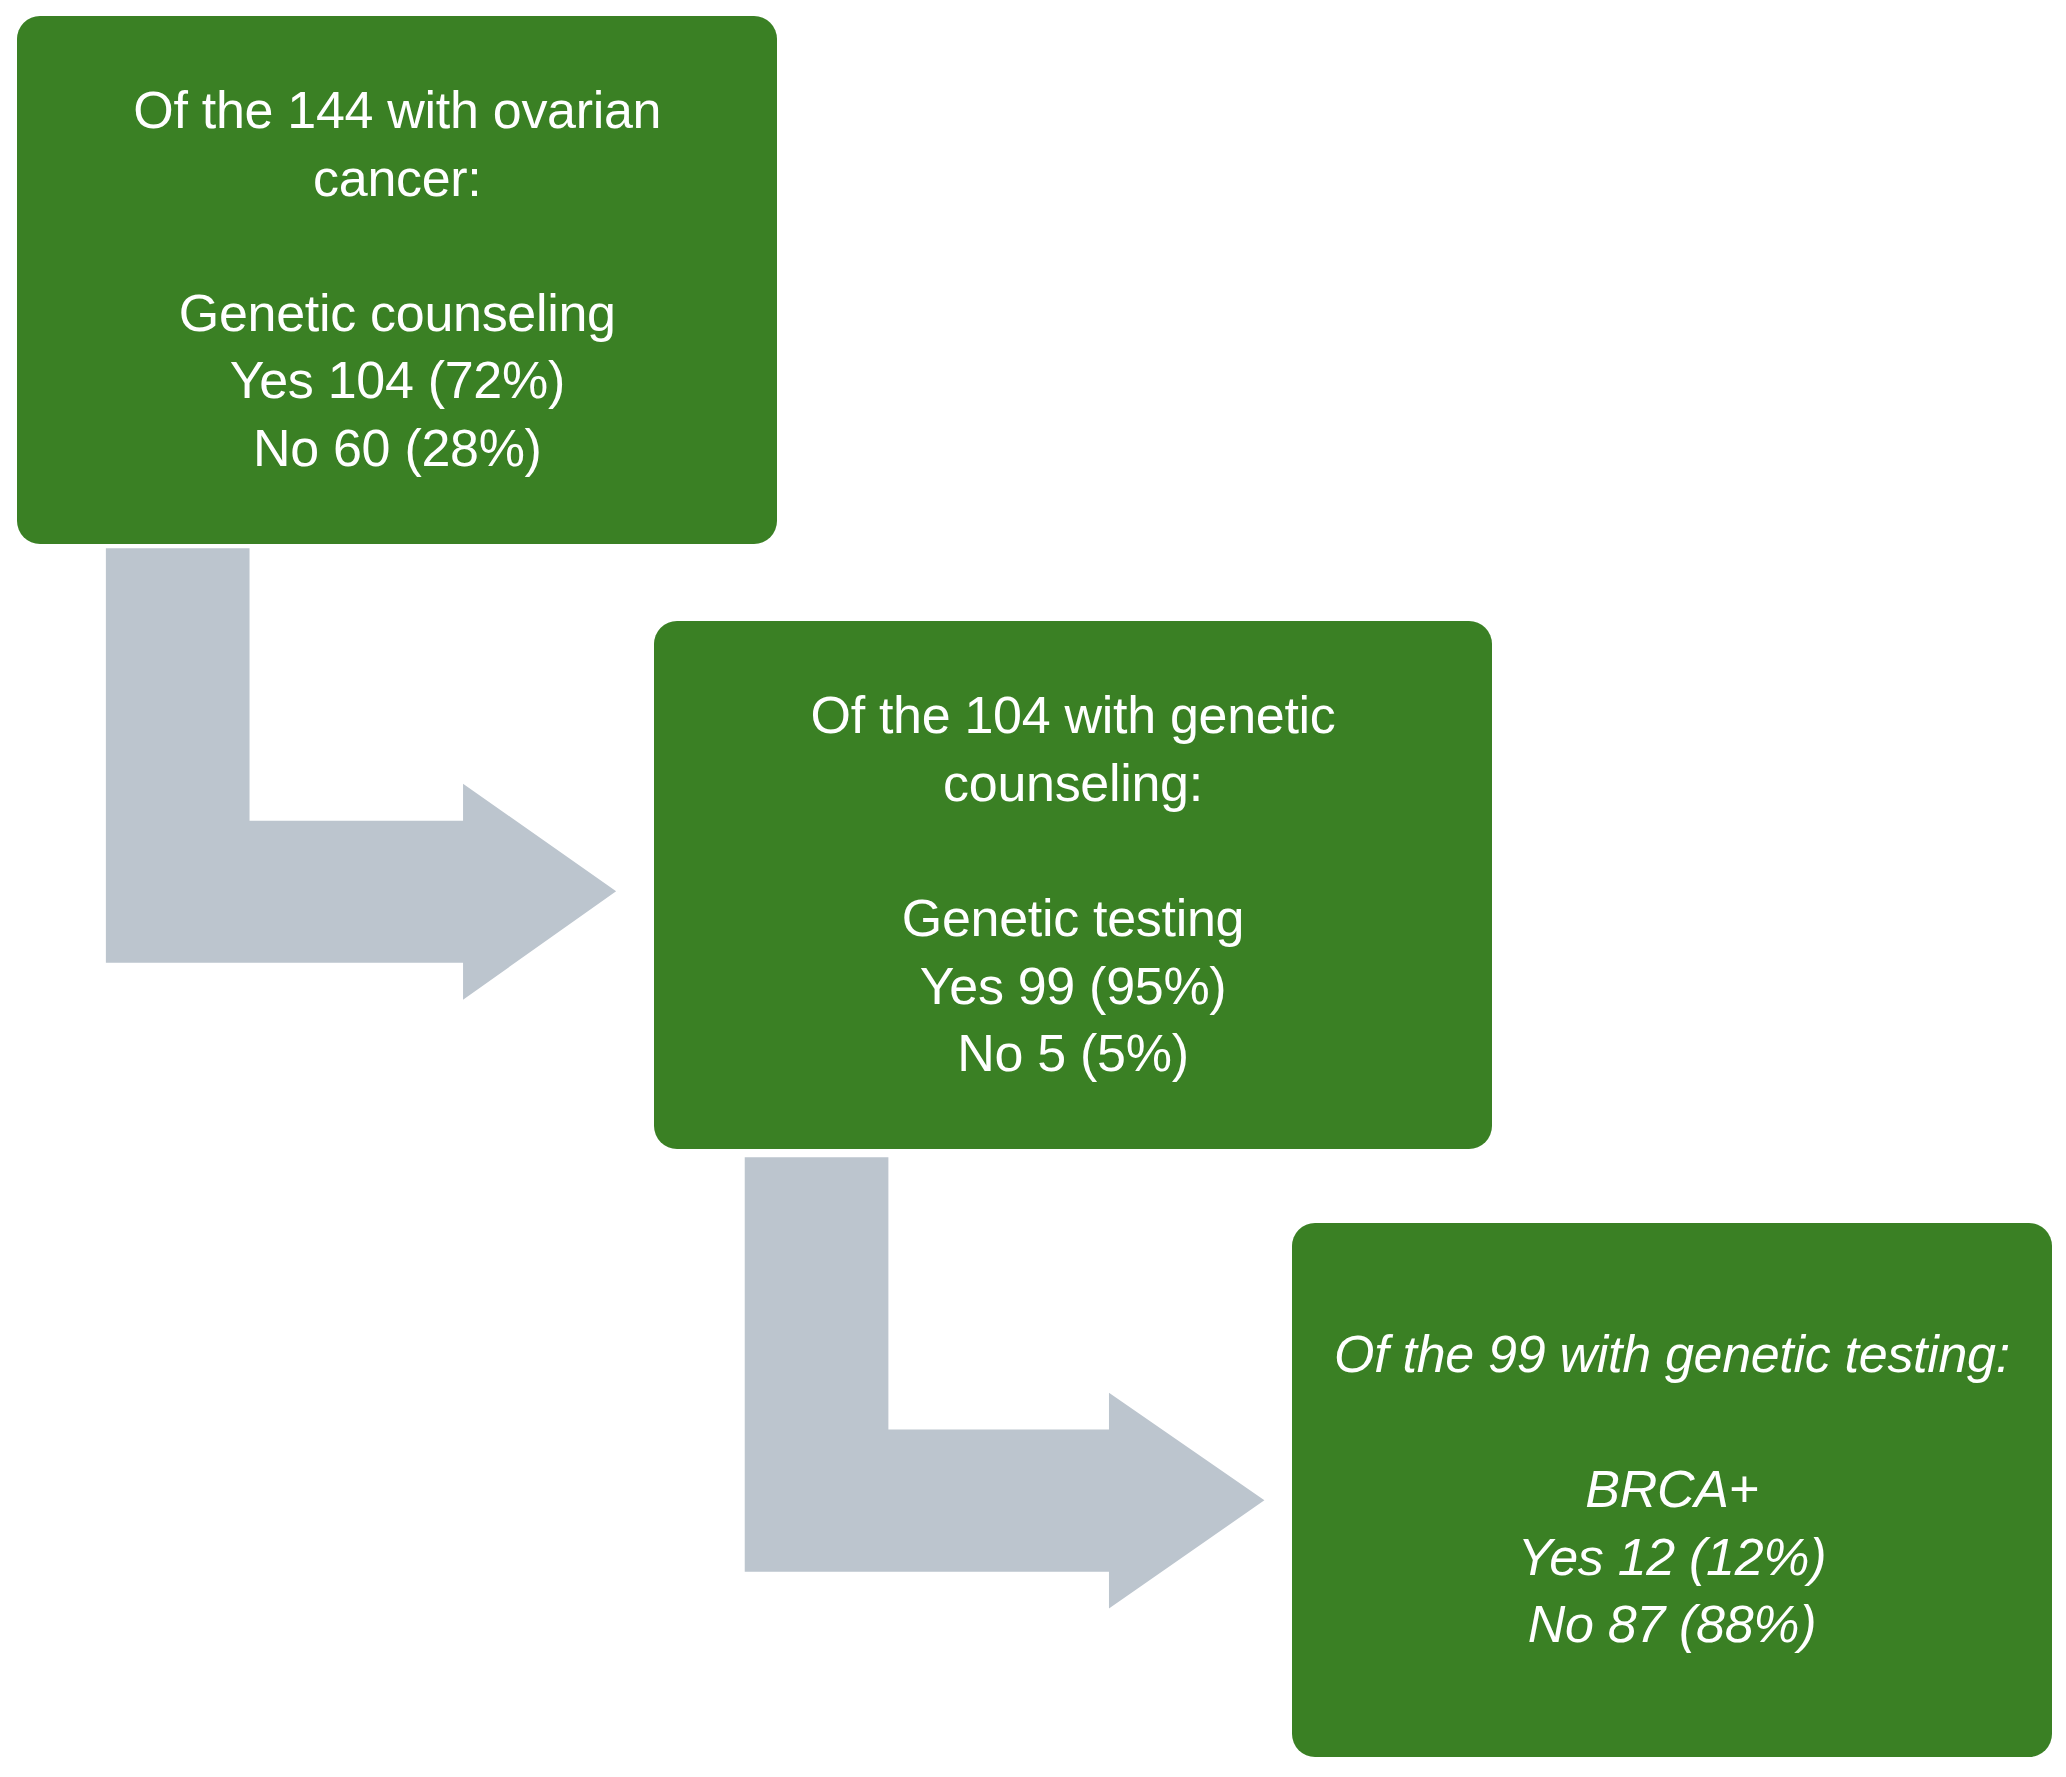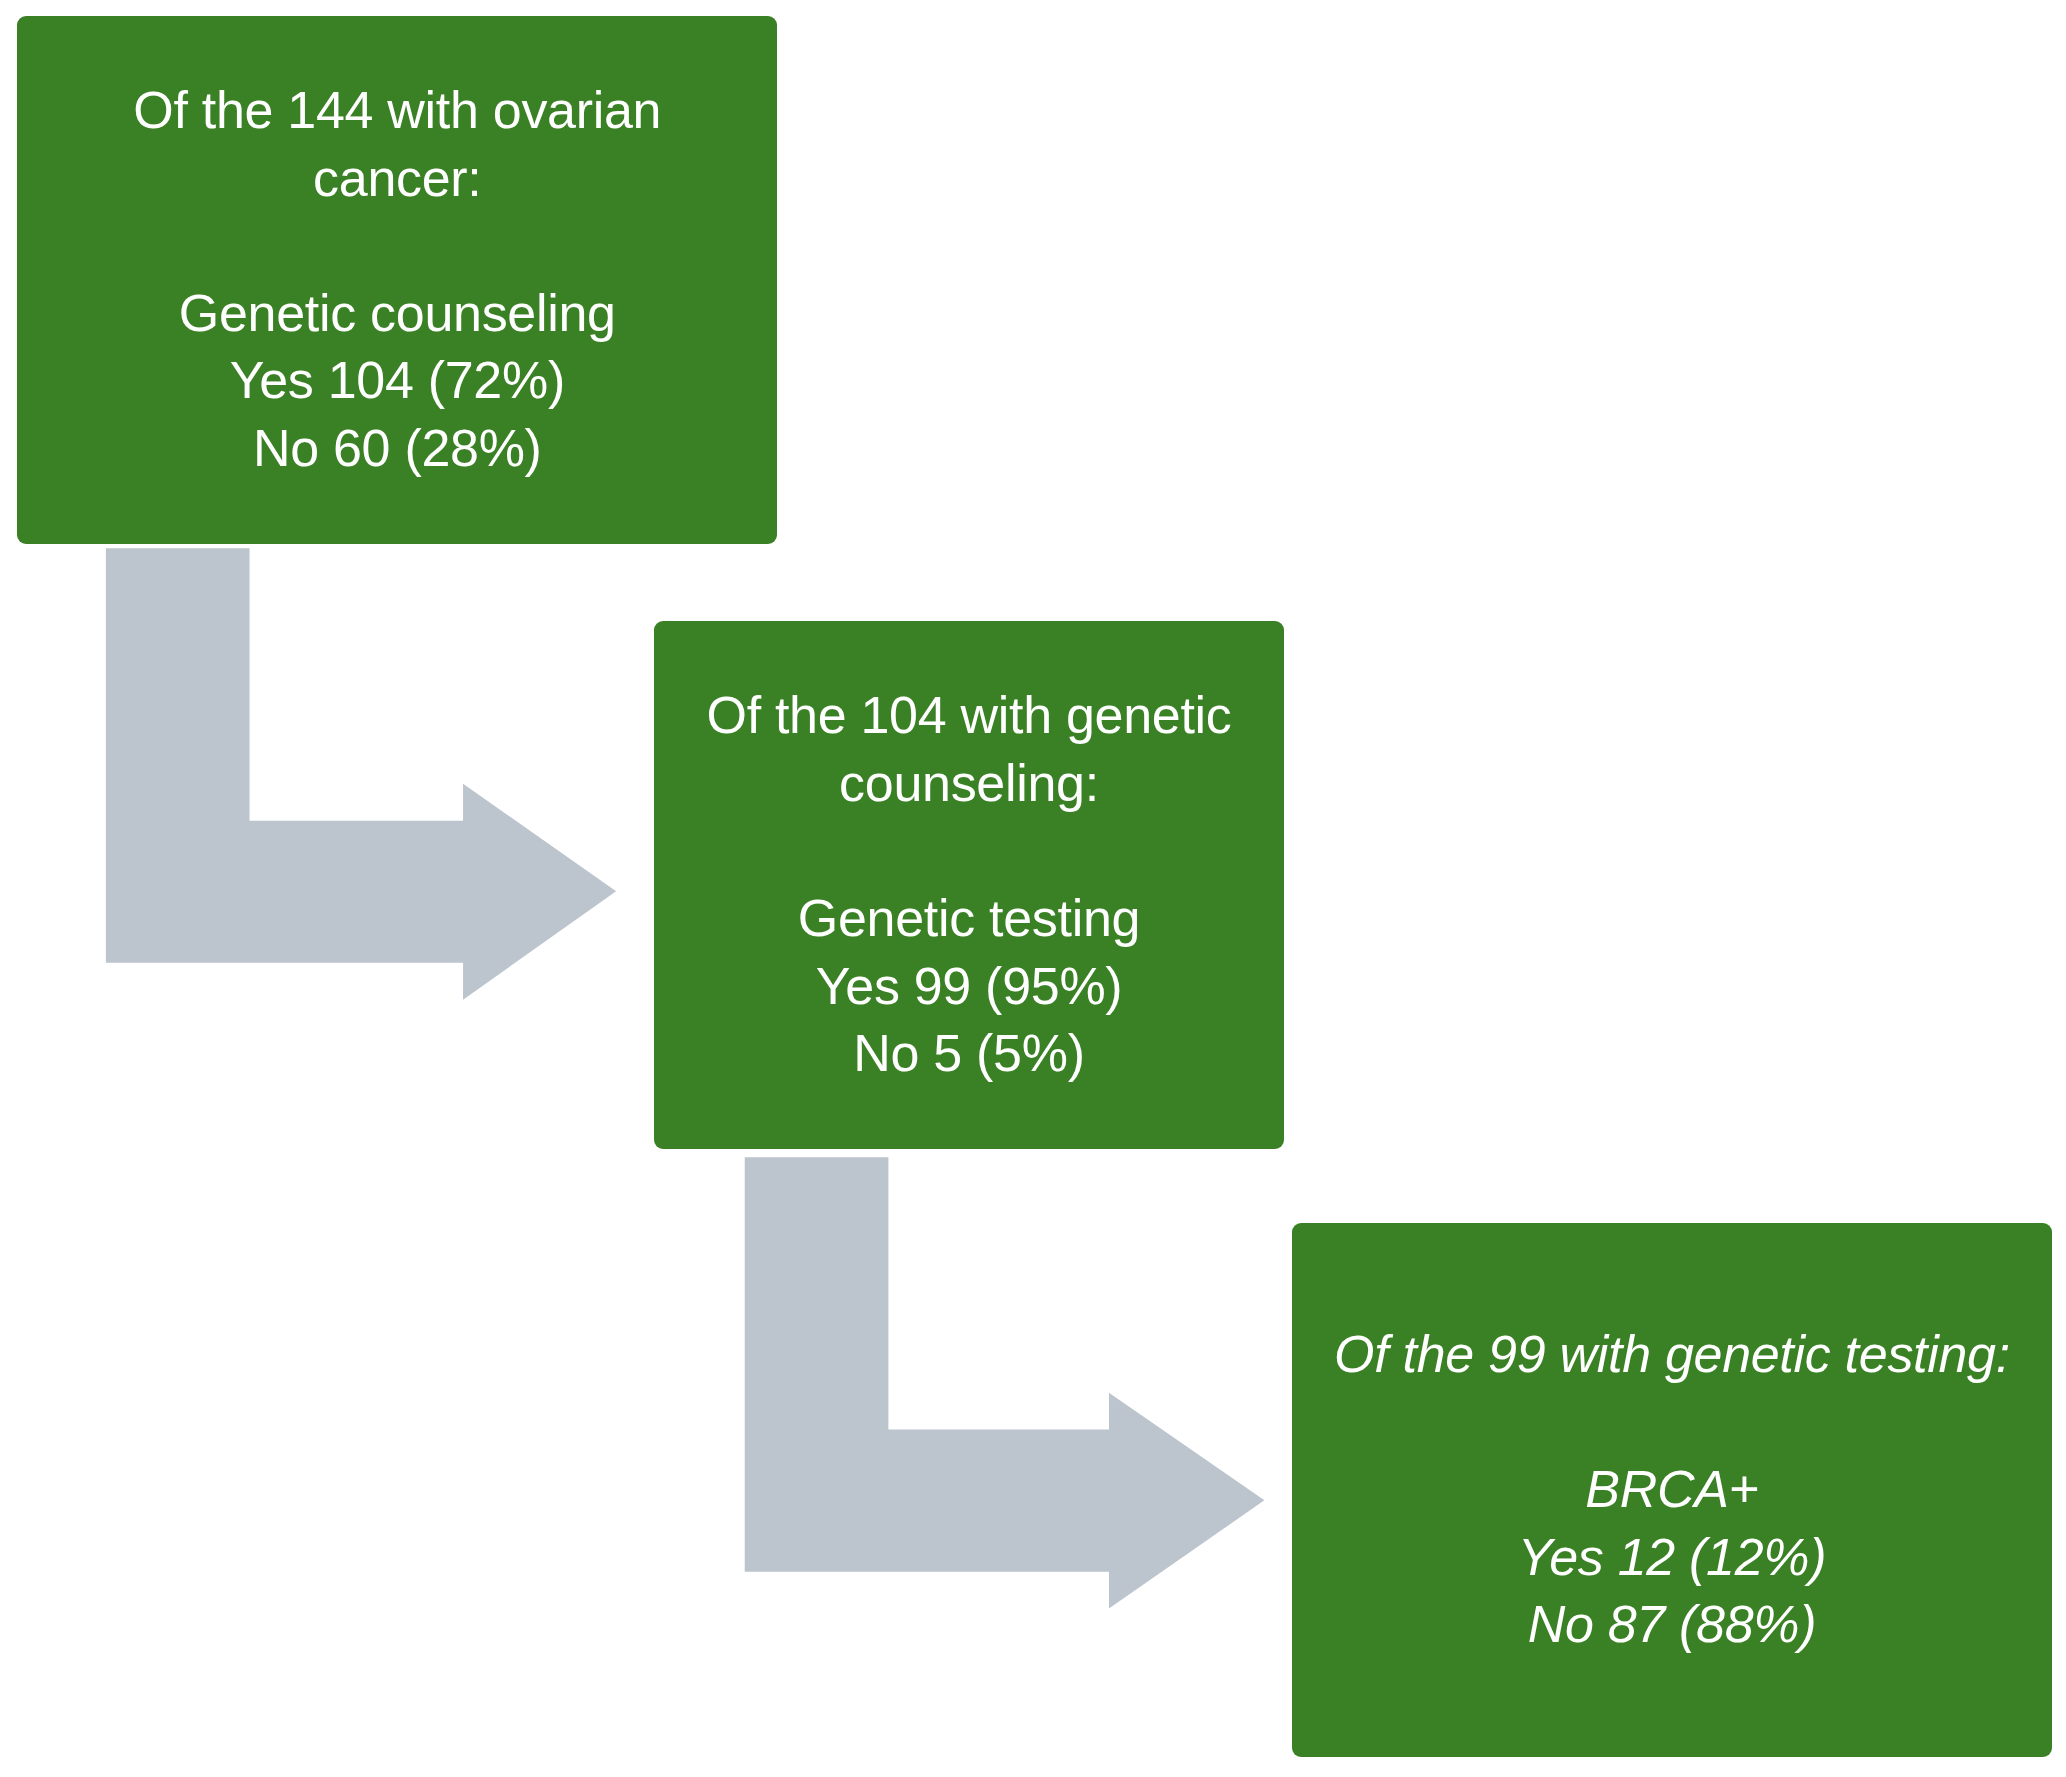--- a/index.html
+++ b/index.html
@@ -18,21 +18,21 @@
     overflow: hidden;
   }
   .flow-arrow {
     position: absolute;
     pointer-events: none;
   }
   .node-box {
     position: absolute;
     box-sizing: border-box;
     background: #3A8024;
-    border-radius: 9px;
+    border-radius: 23px;
     display: flex;
     flex-direction: column;
     align-items: center;
     justify-content: center;
     color: #ffffff;
     text-align: center;
     font-family: "Liberation Sans", sans-serif;
     font-size: 52px;
     line-height: 1.30;
     letter-spacing: -0.3px;
@@ -54,21 +54,21 @@
   #box-1 {
     left: 17.3px;
     top: 15.7px;
     width: 760px;
     height: 528px;
   }
   
   #box-2 {
     left: 654px;
     top: 621px;
-    width: 630px;
+    width: 838px;
     height: 528px;
   }
   
   #box-3 {
     left: 1292px;
     top: 1223px;
     width: 760px;
     height: 534px;
     font-style: italic;
   }

